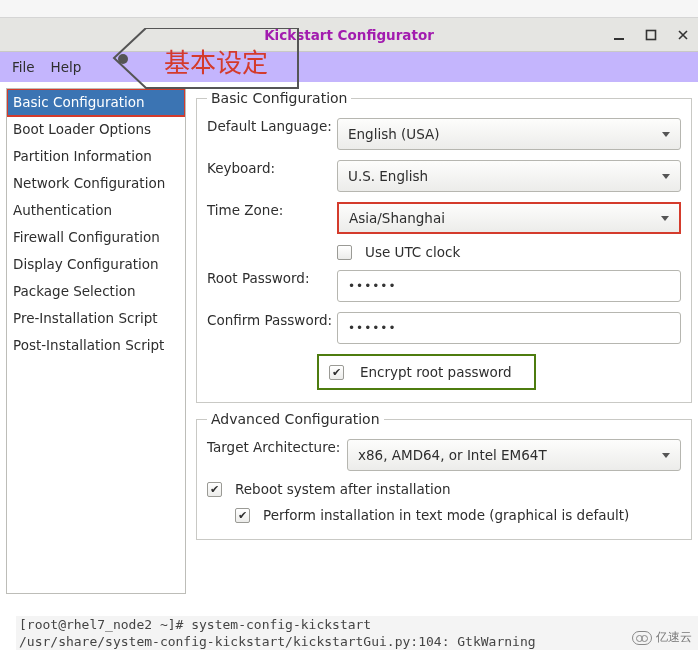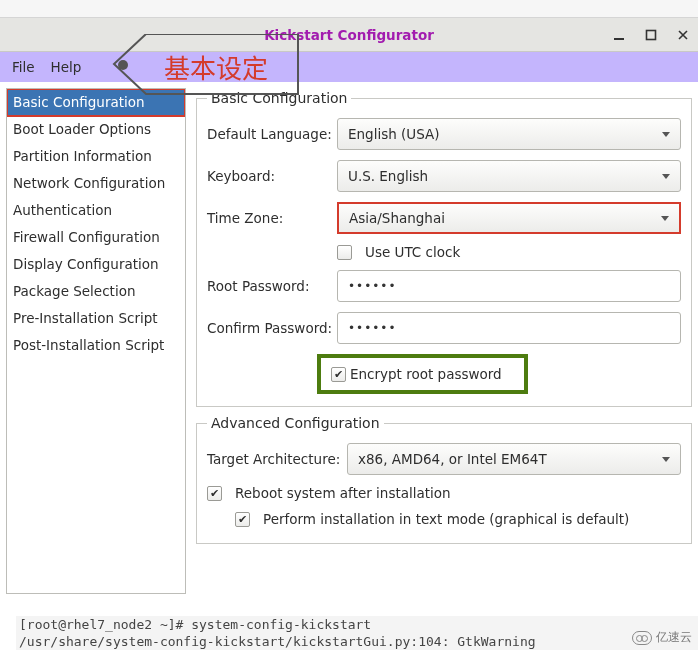--- a/index.html
+++ b/index.html
@@ -75,21 +75,21 @@
     margin-top: 8px;
     padding: 12px 10px 12px 10px;
   }
   fieldset.group > legend {
     font-size: 14px;
     padding: 0 4px;
     color: #2e2e2e;
   }
   .row {
     display: flex;
-    align-items: center;
+    align-items: flex-start;
     margin-bottom: 10px;
   }
   .row:last-child { margin-bottom: 0; }
   .label {
     width: 130px;
     color: #2e2e2e;
   }
   .combo, .textfield {
     flex: 1;
     height: 32px;
@@ -128,31 +128,31 @@
     display: inline-flex; align-items: center; justify-content: center;
     cursor: pointer;
   }
   .checkbox.checked::after {
     content: "✔";
     font-size: 11px;
     color: #2e2e2e;
     line-height: 1;
   }
   .red-wrap {
-    border: 4px solid #4d7c0f;
+    border: 2px solid #4d7c0f;
     padding: 8px 22px 8px 10px;
     margin-left: 110px;
     display: inline-flex;
     align-items: center;
-    gap: 4px;
+    gap: 16px;
   }
   
   .callout {
     position: absolute;
-    top: 34px; left: 110px;
+    top: 28px; left: 110px;
     width: 190px; height: 62px;
     pointer-events: none;
     z-index: 50;
   }
   .callout svg { position: absolute; top:0; left:0; }
   .callout-text {
     position: absolute;
     top: 14px; left: 54px;
     color: #d43b2c;
     font-size: 26px;

